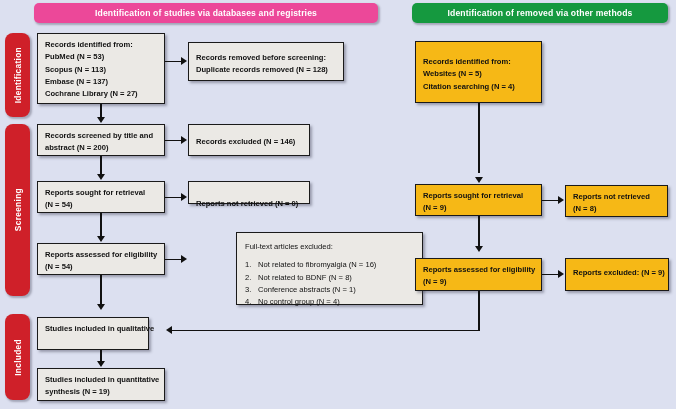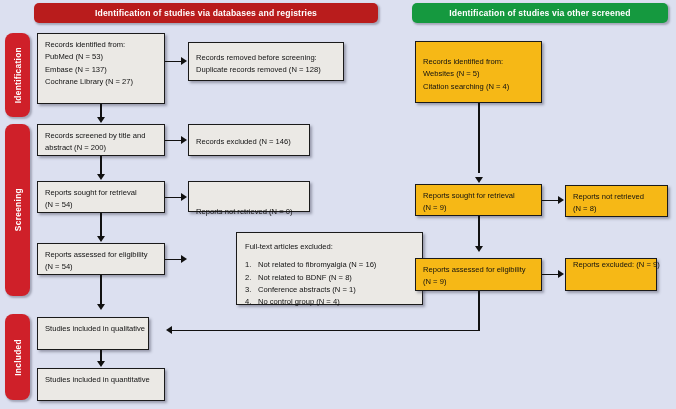--- a/index.html
+++ b/index.html
@@ -15,21 +15,21 @@
   .hdr{
     position:absolute;
     display:flex;align-items:center;justify-content:center;
     color:#ffffff;
     font-size:8.6px;font-weight:bold;
     letter-spacing:.15px;
     border-radius:5px;
     text-align:center;
     box-shadow:1.5px 1.5px 2px rgba(60,60,80,.35);
   }
-  .hdr-db{left:34px;top:3px;width:344px;height:20px;background:#b91c1c;}
+  .hdr-db{left:34px;top:3px;width:344px;height:20px;background:#ec4899;}
   .hdr-other{left:412px;top:3px;width:256px;height:20px;background:#15993f;}
 
   
   .stage{
     position:absolute;left:5px;width:25px;
     background:#cf2029;
     border-radius:8px;
     box-shadow:1.5px 1.5px 2px rgba(60,60,80,.35);
     display:flex;align-items:center;justify-content:center;
   }
@@ -49,21 +49,21 @@
     background:#ebe9e5;
     border:1.1px solid #1a1a1a;
     box-shadow:2px 2px 2.5px rgba(70,70,90,.45);
     box-sizing:border-box;
     padding:5px 7px;
     font-size:7.6px;
     line-height:1.62;
     color:#111111;
   }
   .box.orange{background:#f6b816;}
-  .box .ln{display:block;white-space:nowrap;}
+  .box .ln{display:block;white-space:nowrap;font-weight:bold;}
 
   
   .exlist{margin:0;padding:0;list-style:none;}
   .exlist li{
     display:flex;
     white-space:nowrap;
     line-height:1.62;
   }
   .exlist li .num{width:13px;flex:0 0 13px;}
   .ex-title{display:block;margin-bottom:6px;white-space:nowrap;}
@@ -91,36 +91,37 @@
 </style>
 </head>
 <body>
 
 <div id="canvas">
 
   <div class="hdr hdr-db">
     <span>Identification of studies via databases and registries</span>
   </div>
   <div class="hdr hdr-other">
-    <span>Identification of studies via other screened</span>
+    <span>Identification of removed via other methods</span>
   </div>
 
   <div class="stage stage-identification">
     <span>Identification</span>
   </div>
   <div class="stage stage-screening">
     <span>Screening</span>
   </div>
   <div class="stage stage-included">
     <span>Included</span>
   </div>
 
   <div class="box" style="left:37px;top:33px;width:128px;height:71px;">
     <span class="ln">Records identified from:</span>
     <span class="ln">PubMed (N = 53)</span>
+    <span class="ln">Scopus (N = 113)</span>
     <span class="ln">Embase (N = 137)</span>
     <span class="ln">Cochrane Library (N = 27)</span>
   </div>
 
   <div class="box" style="left:188px;top:42px;width:156px;height:39px;padding-top:9px;">
     <span class="ln">Records removed before screening:</span>
     <span class="ln">Duplicate records removed  (N = 128)</span>
   </div>
 
   <div class="box" style="left:37px;top:124px;width:128px;height:32px;">
@@ -130,21 +131,21 @@
 
   <div class="box" style="left:188px;top:124px;width:122px;height:32px;padding-top:11px;">
     <span class="ln">Records excluded (N = 146)</span>
   </div>
 
   <div class="box" style="left:37px;top:181px;width:128px;height:32px;">
     <span class="ln">Reports sought for retrieval</span>
     <span class="ln">(N = 54)</span>
   </div>
 
-  <div class="box" style="left:188px;top:181px;width:122px;height:16px;padding-top:24px;">
+  <div class="box" style="left:188px;top:181px;width:122px;height:16px;padding-top:16px;">
     <span class="ln">Reports not retrieved (N = 0)</span>
   </div>
 
   <div class="box" style="left:37px;top:243px;width:128px;height:32px;">
     <span class="ln">Reports assessed for eligibility</span>
     <span class="ln">(N = 54)</span>
   </div>
 
   <div class="box" style="left:188px;top:232px;width:187px;height:73px;padding:8px 8px;margin-left:48px;">
     <span class="ex-title">Full-text articles excluded:</span>
@@ -167,20 +168,21 @@
       </li>
     </ul>
   </div>
 
   <div class="box" style="left:37px;top:317px;width:112px;height:33px;">
     <span class="ln">Studies included in qualitative</span>
   </div>
 
   <div class="box" style="left:37px;top:368px;width:128px;height:33px;">
     <span class="ln">Studies included in quantitative</span>
+    <span class="ln">synthesis (N = 19)</span>
   </div>
 
   <div class="box orange" style="left:415px;top:41px;width:127px;height:62px;padding-top:14px;">
     <span class="ln">Records identified from:</span>
     <span class="ln">Websites (N = 5)</span>
     <span class="ln">Citation searching (N = 4)</span>
   </div>
 
   <div class="box orange" style="left:415px;top:184px;width:127px;height:32px;">
     <span class="ln">Reports sought for retrieval</span>
@@ -190,21 +192,21 @@
   <div class="box orange" style="left:565px;top:185px;width:103px;height:32px;">
     <span class="ln">Reports not retrieved</span>
     <span class="ln">(N = 8)</span>
   </div>
 
   <div class="box orange" style="left:415px;top:258px;width:127px;height:33px;">
     <span class="ln">Reports assessed for eligibility</span>
     <span class="ln">(N = 9)</span>
   </div>
 
-  <div class="box orange" style="left:565px;top:258px;width:92px;height:33px;padding-top:0;">
+  <div class="box orange" style="left:565px;top:258px;width:104px;height:33px;padding-top:8px;">
     <span class="ln">Reports excluded: (N = 9)</span>
   </div>
 
   <div class="ln-h" style="left:165px;top:60.5px;width:17px;"></div>
   <div class="arrow right" style="left:181px;top:57px;"></div>
 
   <div class="ln-v" style="left:100px;top:104px;height:14px;"></div>
   <div class="arrow down" style="left:96.7px;top:117px;"></div>
 
   <div class="ln-h" style="left:165px;top:139.5px;width:17px;"></div>

